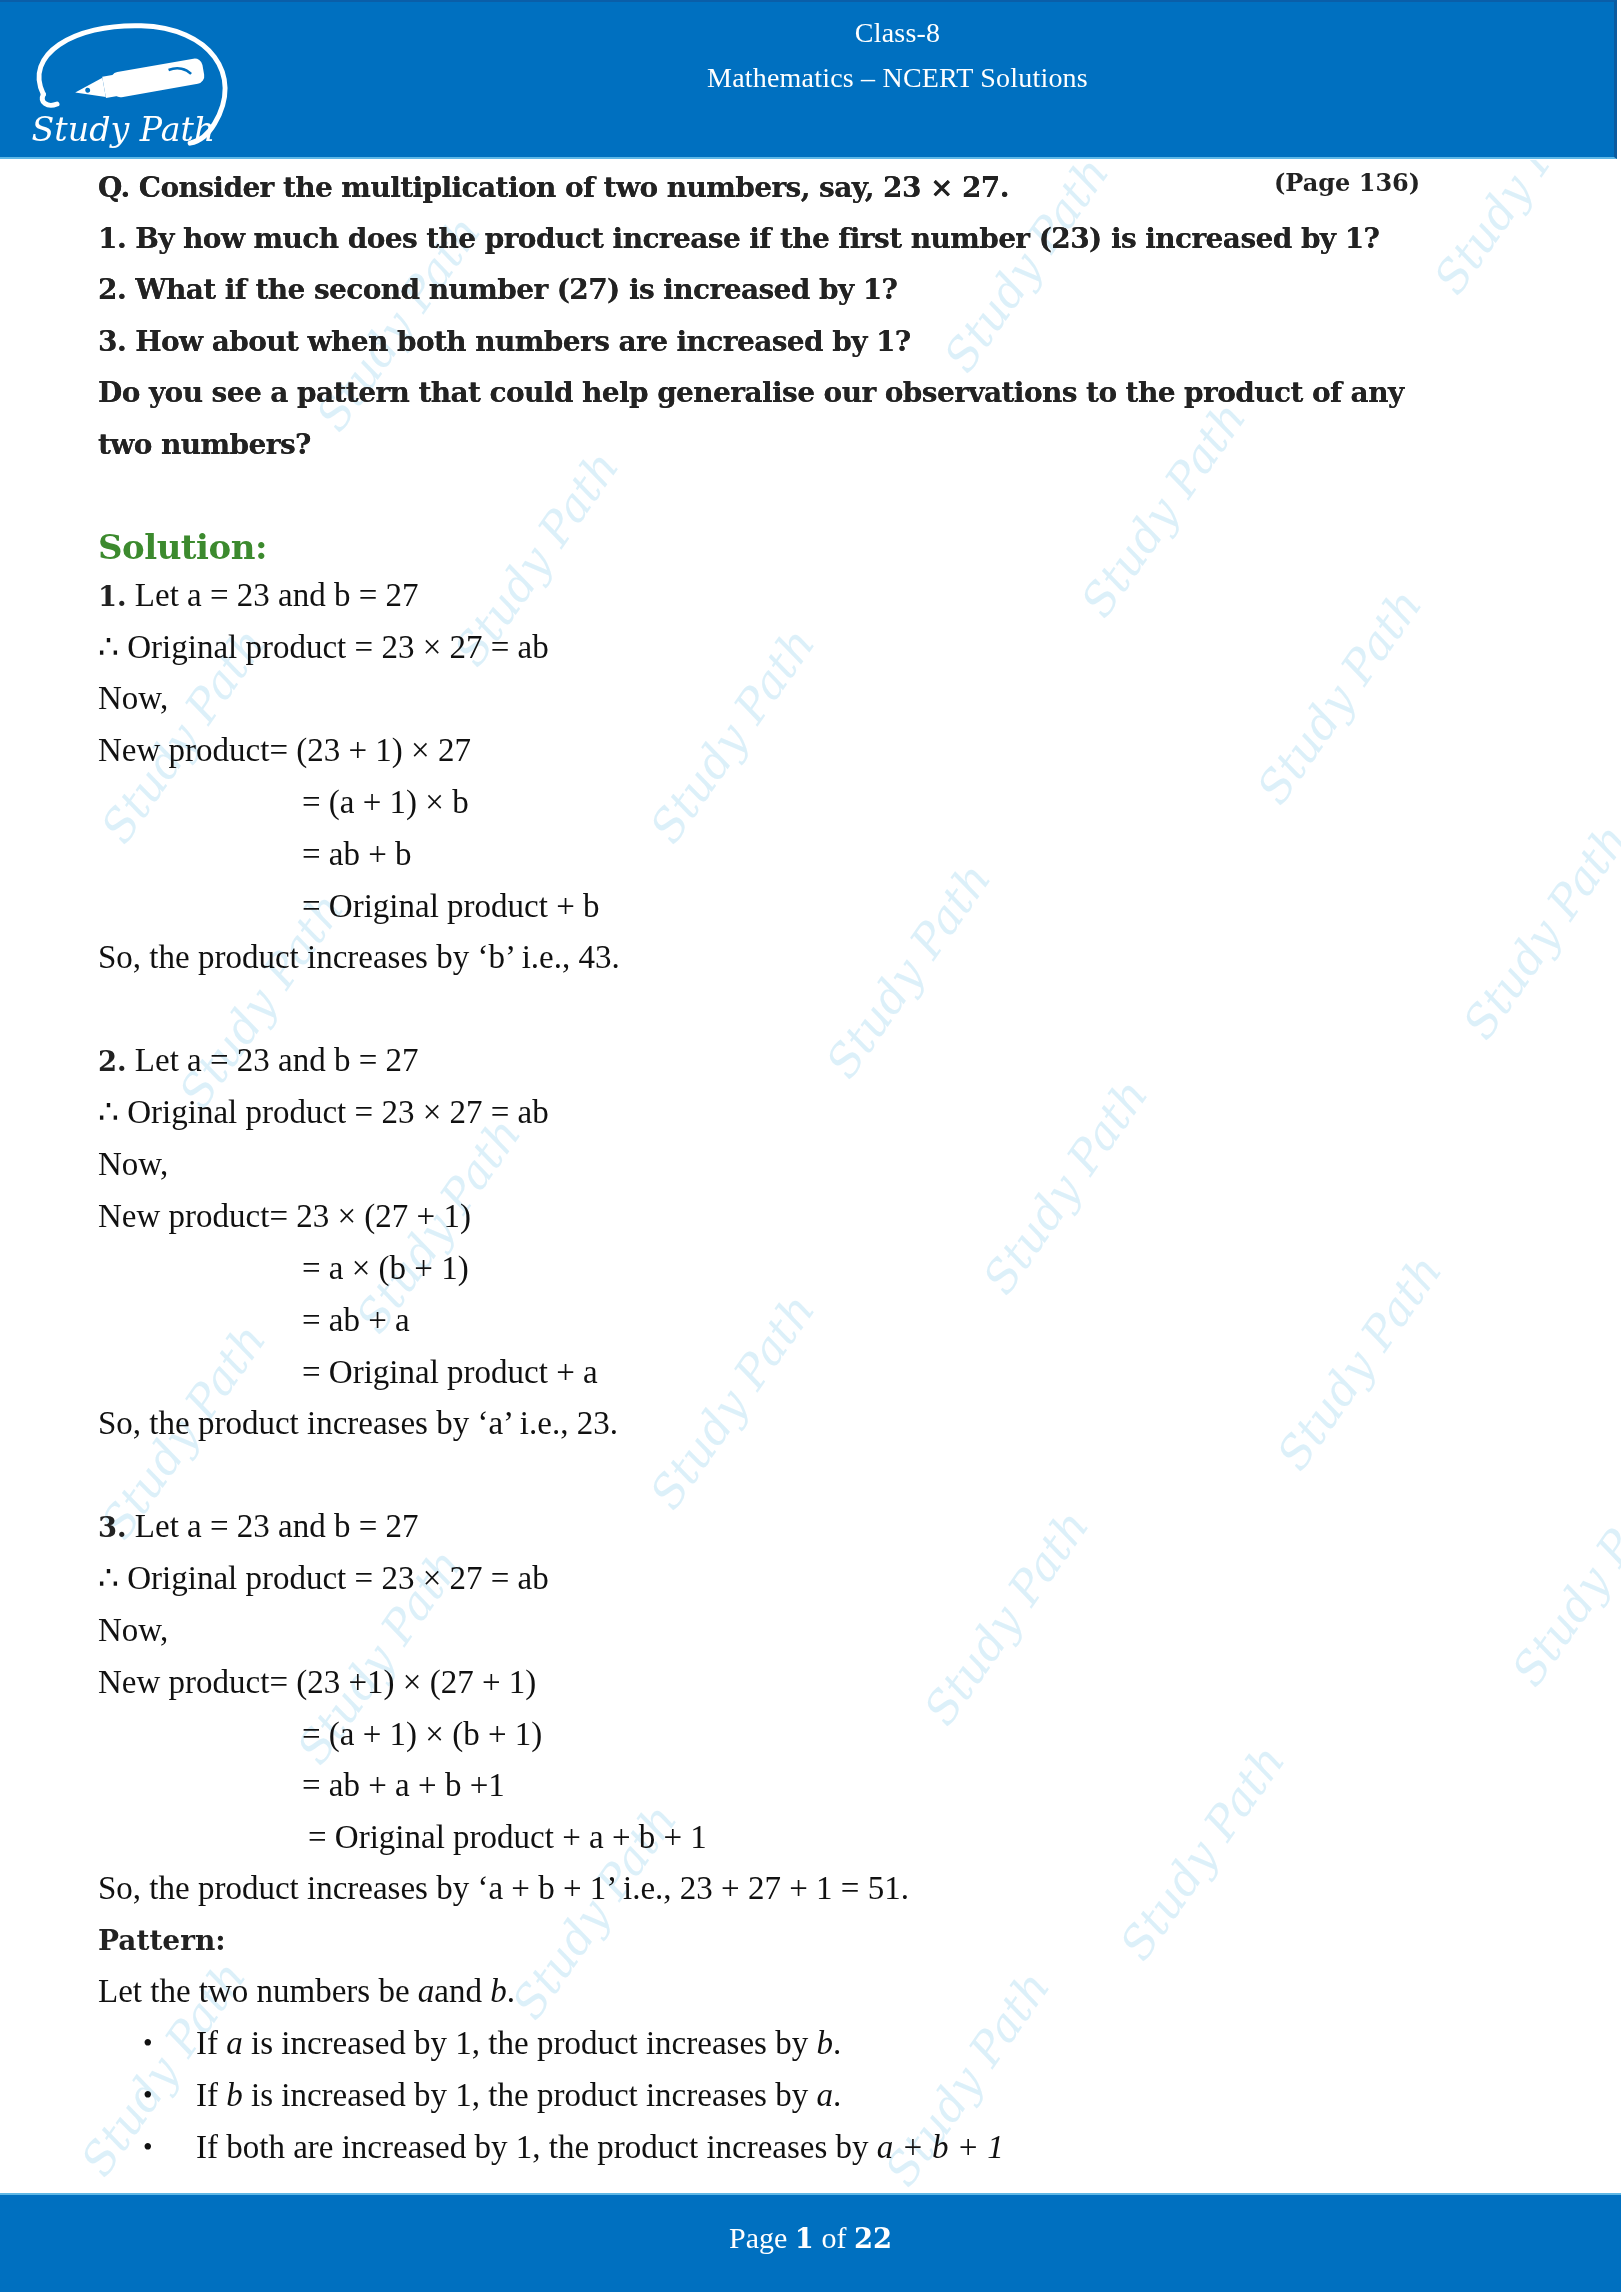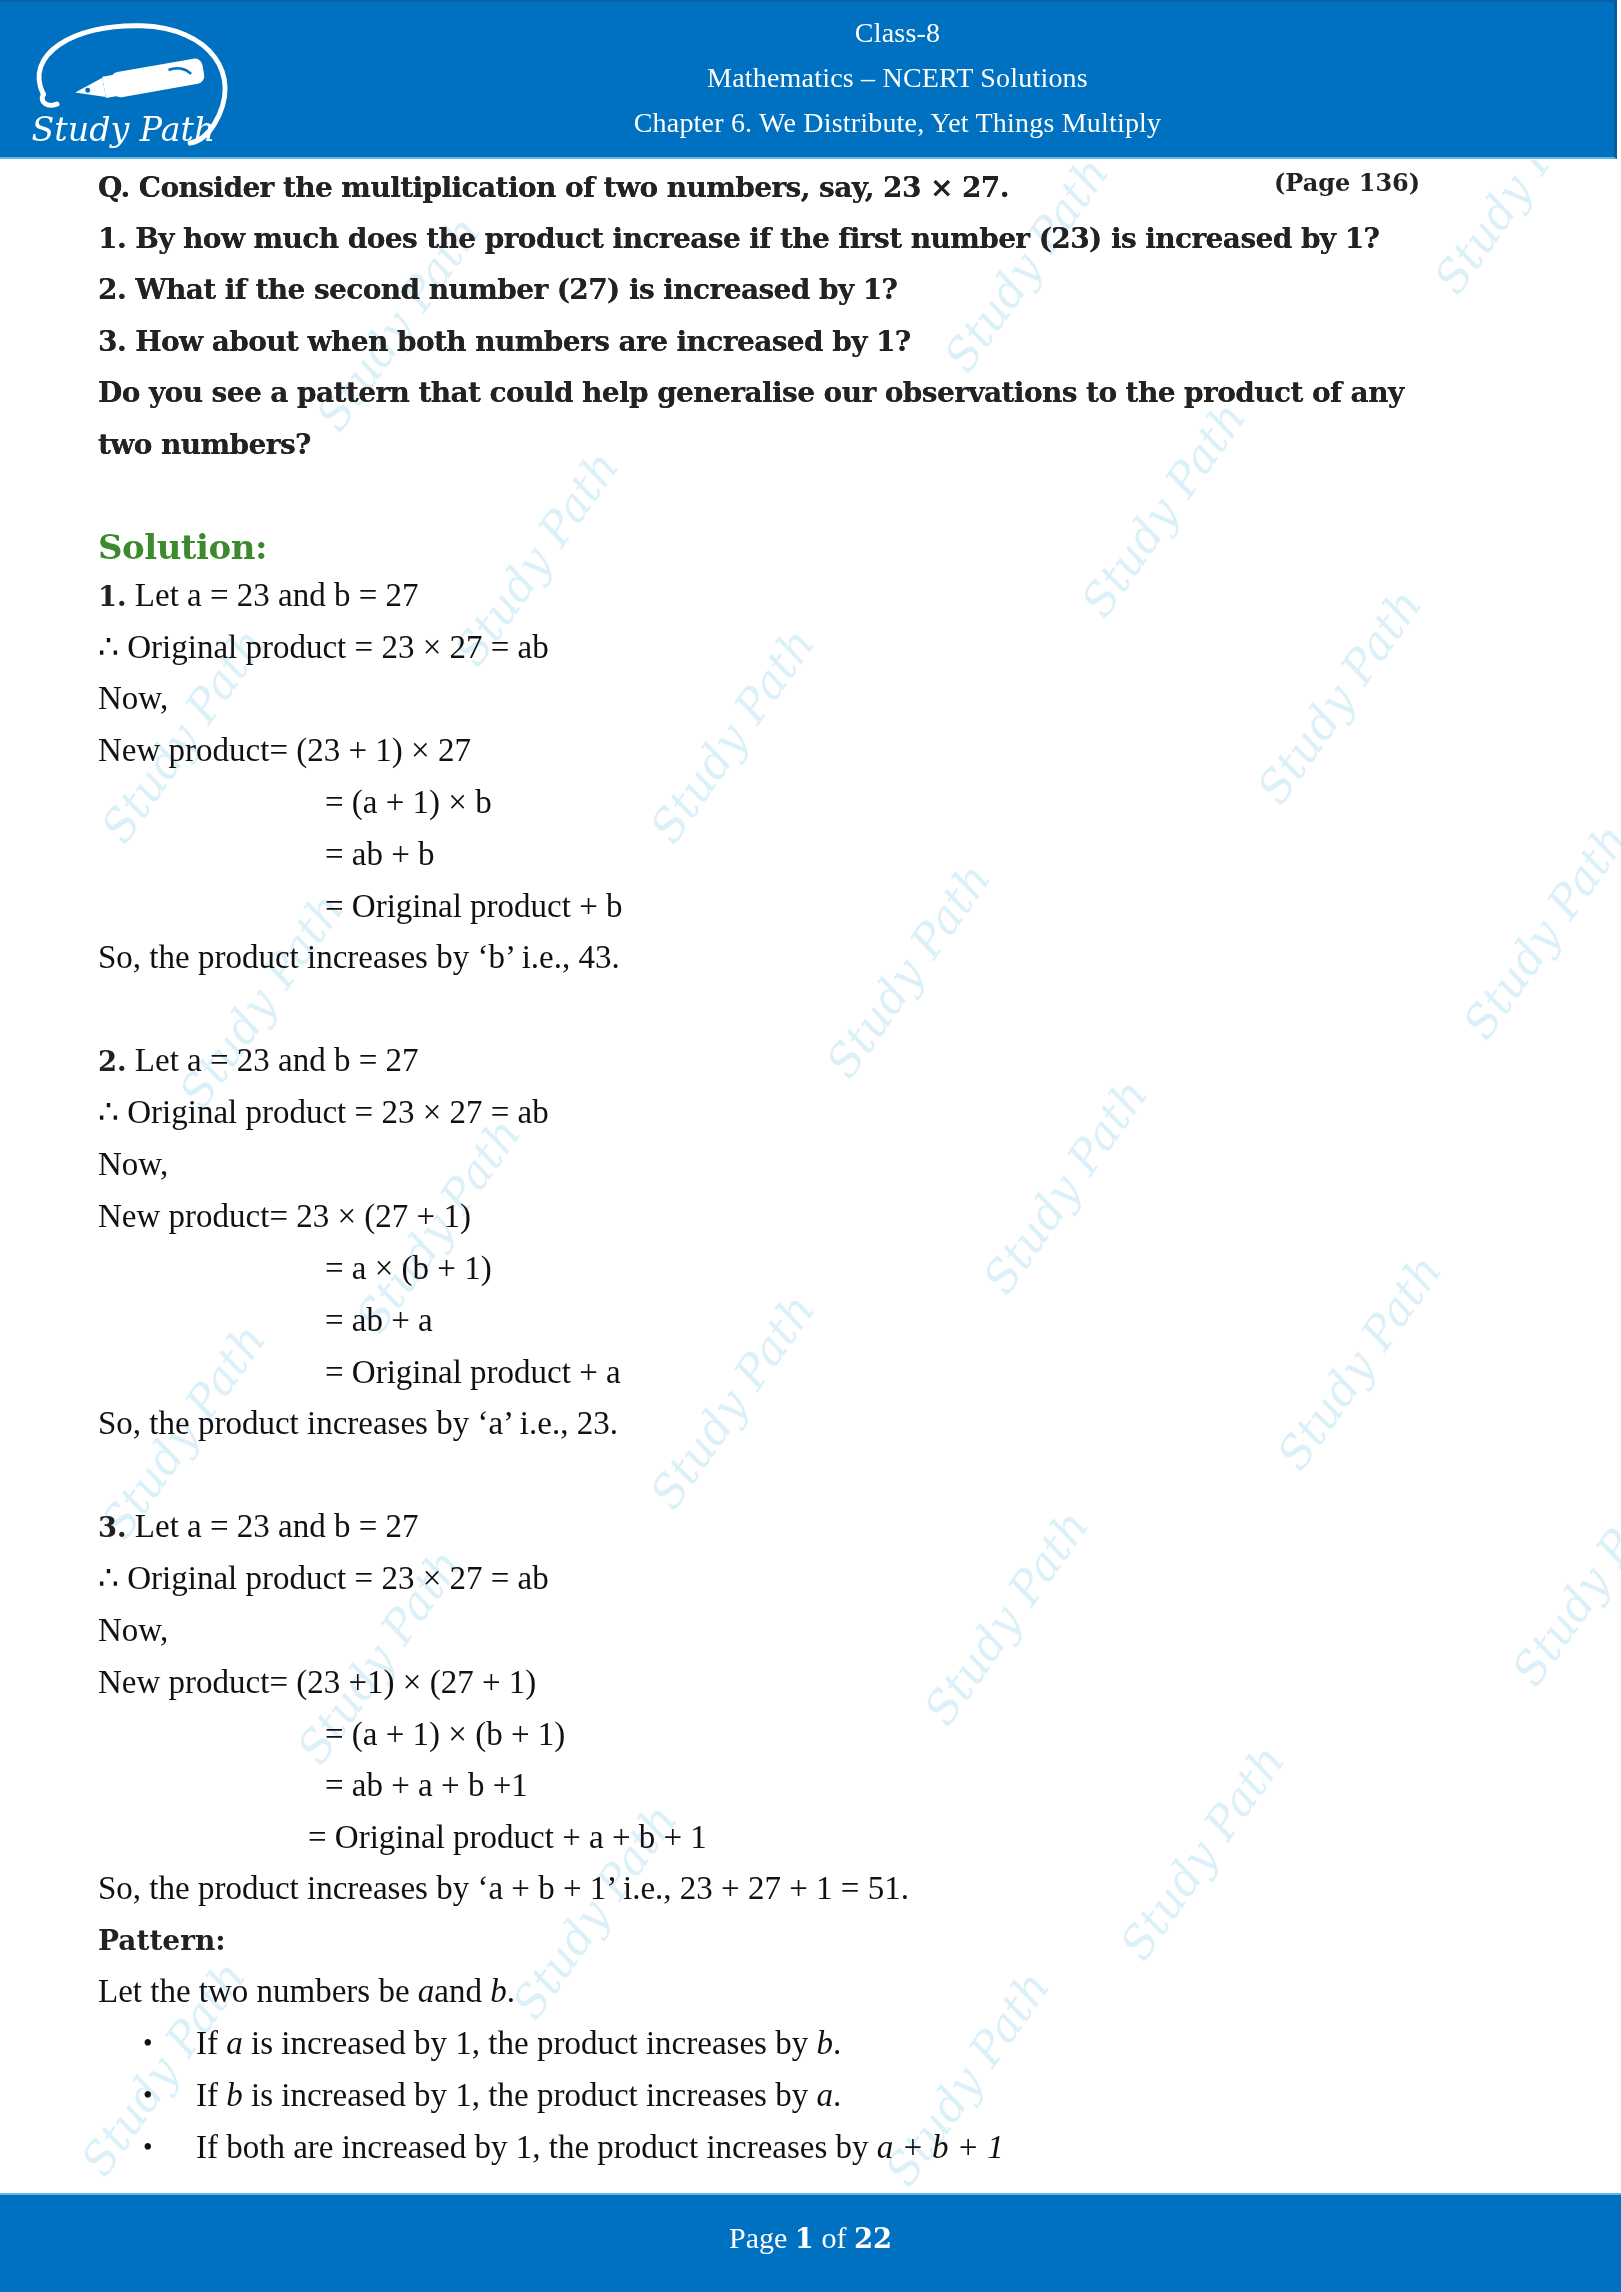--- a/index.html
+++ b/index.html
@@ -106,21 +106,21 @@
       font-family: "Liberation Serif", serif;
       font-size: 33px;
       color: #111111;
     }
     .num {
       font-family: "DejaVu Serif", serif;
       font-weight: bold;
       font-size: 27.4px;
       color: #222;
     }
-    .indent { left: 227px; }
+    .indent { left: 204px; }
     .indent3 { left: 210px; }
     .pattern-label {
       font-family: "DejaVu Serif", serif;
       font-weight: bold;
       font-size: 28px;
       color: #222222;
     }
     .bullet-line { left: 0; }
     .bullet-dot {
       position: absolute;
@@ -176,21 +176,20 @@
       <path d="M92 58 L62 68 L92 78 Z" fill="#ffffff"></path>
       <circle cx="75" cy="68" r="2.5" fill="#0070c0"></circle>
       <path d="M160 62 C 170 60, 178 64, 182 70" fill="none" stroke="#0070c0" stroke-width="2.5"></path>
     </g>
 
     <text x="18" y="128" fill="#ffffff" font-family="DejaVu Serif, serif" font-style="italic" font-size="34">Study Path</text>
   </svg>
   <div class="header-titles">
     <div>Class-8</div>
     <div>Mathematics – NCERT Solutions</div>
-    <div>Chapter 6. We Distribute, Yet Things Multiply</div>
   </div>
 </div>
 
 <div class="watermarks">
   <span class="wm" style="left:274px; top:137px;">Study Path</span>
   <span class="wm" style="left:902px; top:78px;">Study Path</span>
   <span class="wm" style="left:1392px; top:0px;">Study Path</span>
   <span class="wm" style="left:412px; top:372px;">Study Path</span>
   <span class="wm" style="left:1039px; top:323px;">Study Path</span>
   <span class="wm" style="left:59px; top:549px;">Study Path</span>

